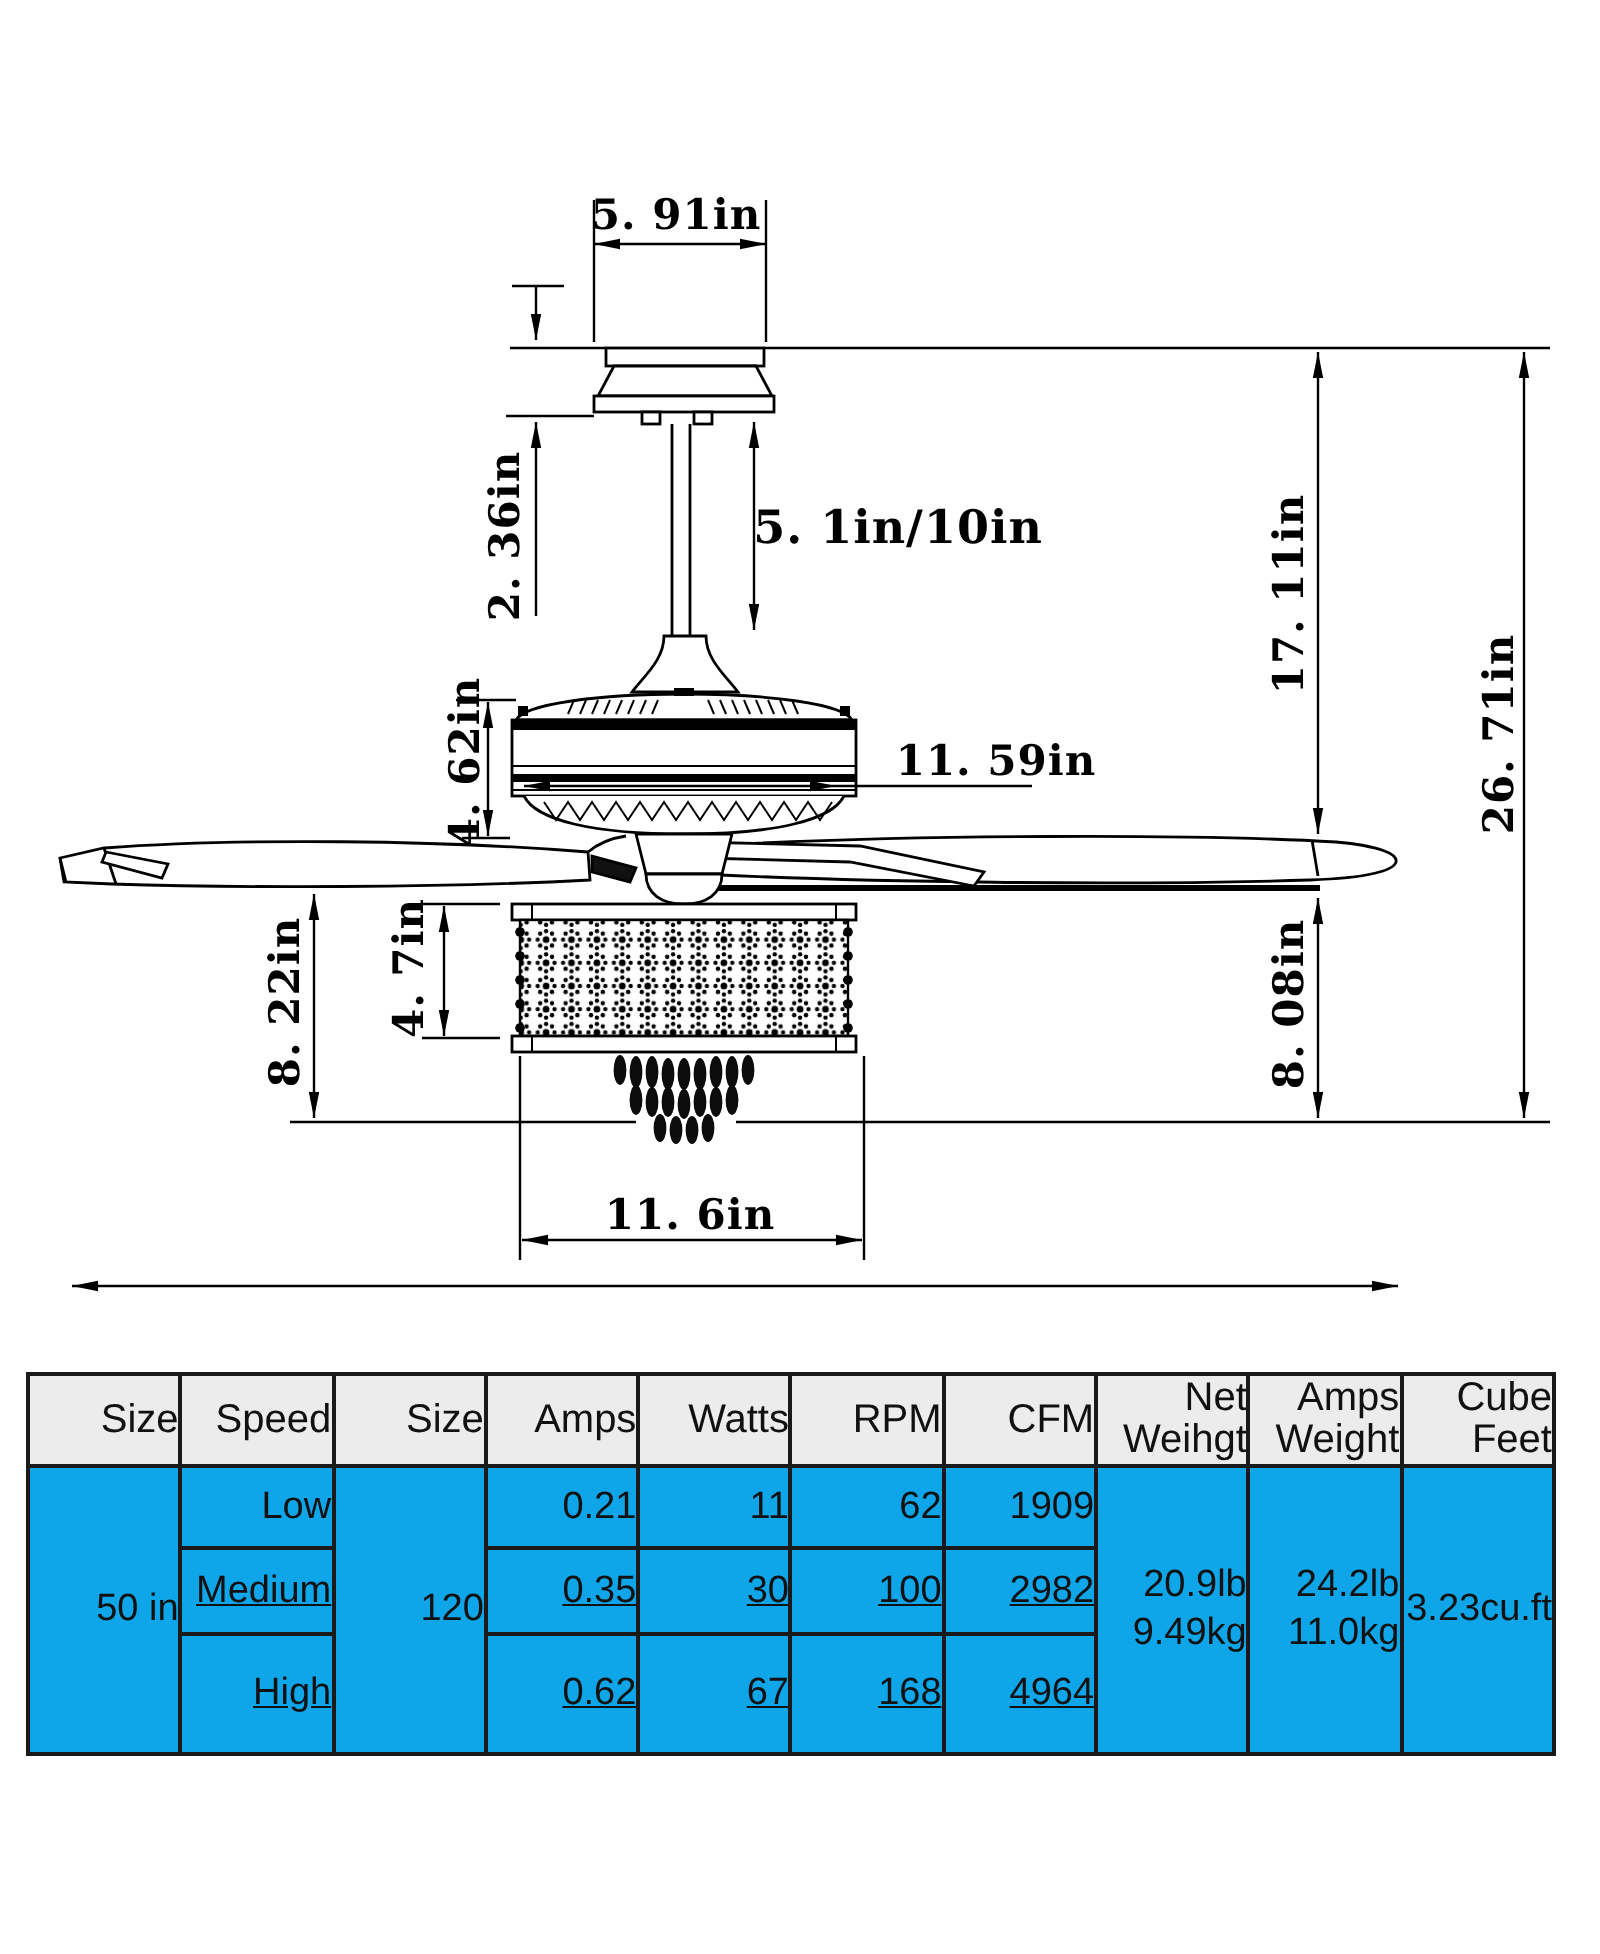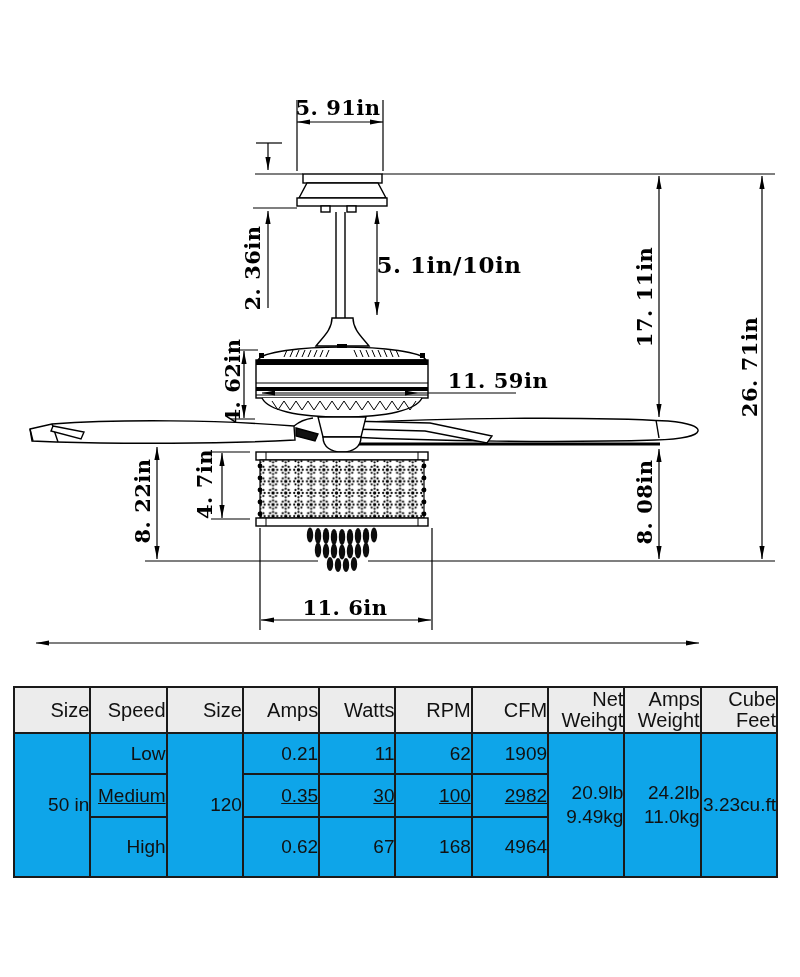--- a/index.html
+++ b/index.html
@@ -15,21 +15,21 @@
   
   .spec{position:absolute;left:13px;top:686px;width:765px;border-collapse:collapse;
         table-layout:fixed;font-family:"Liberation Sans", sans-serif;color:#111;}
   .spec td,.spec th{border:2px solid #1a1a1a;text-align:right;vertical-align:middle;
         padding:0;overflow:hidden;}
   .spec th{background:#ececec;font-weight:500;font-size:20px;line-height:21px;height:44px;
         white-space:pre-line;}
   .spec td{font-size:19px;background:#0ea5e9;white-space:pre-line;line-height:24px;}
   .row-low td{height:39px;}
   .row-med td{height:41px;text-decoration:underline;}
-  .row-high td{height:58px;}
+  .row-high td{height:58px;text-decoration:underline;}
 </style>
 </head>
 <body>
 
 <div class="stage">
 
   <svg width="800" height="690" viewBox="0 0 800 690">
     <defs>
       <marker id="arr" markerUnits="userSpaceOnUse" markerWidth="14" markerHeight="7" refX="13.5" refY="3.5" orient="auto-start-reverse" viewBox="0 0 14 7">
         <path d="M0.5,0.9 L13.5,3.5 L0.5,6.1 Z" fill="#000"></path>

